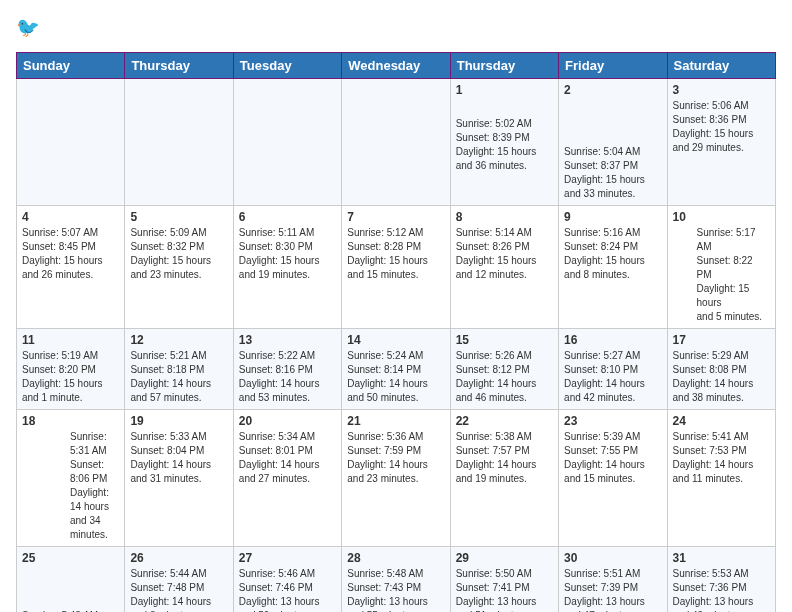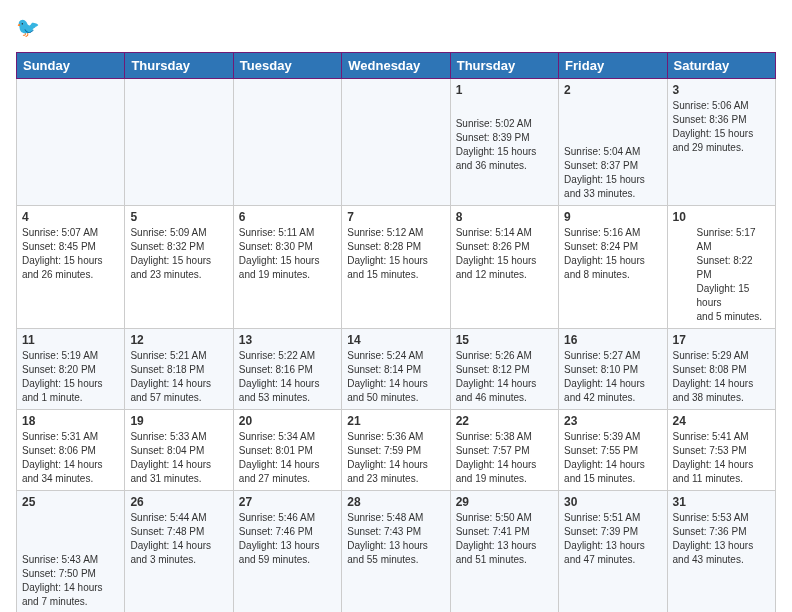--- a/index.html
+++ b/index.html
@@ -246,21 +246,21 @@
           <span class="day-num">17</span>
           <div class="day-info" style="white-space: pre-line;">Sunrise: 5:29 AM
 Sunset: 8:08 PM
 Daylight: 14 hours
 and 38 minutes.</div>
         </td>
       </tr>
       <tr>
         <td>
           <span class="day-num">18</span>
-          <div class="day-info" style="white-space: pre-line;">Sunrise: 5:31 AM
+          <div class="day-info" style="white-space: pre-line; margin-left: 48px;">Sunrise: 5:31 AM
 Sunset: 8:06 PM
 Daylight: 14 hours
 and 34 minutes.</div>
         </td>
         <td>
           <span class="day-num">19</span>
           <div class="day-info" style="white-space: pre-line;">Sunrise: 5:33 AM
 Sunset: 8:04 PM
 Daylight: 14 hours
 and 31 minutes.</div>

